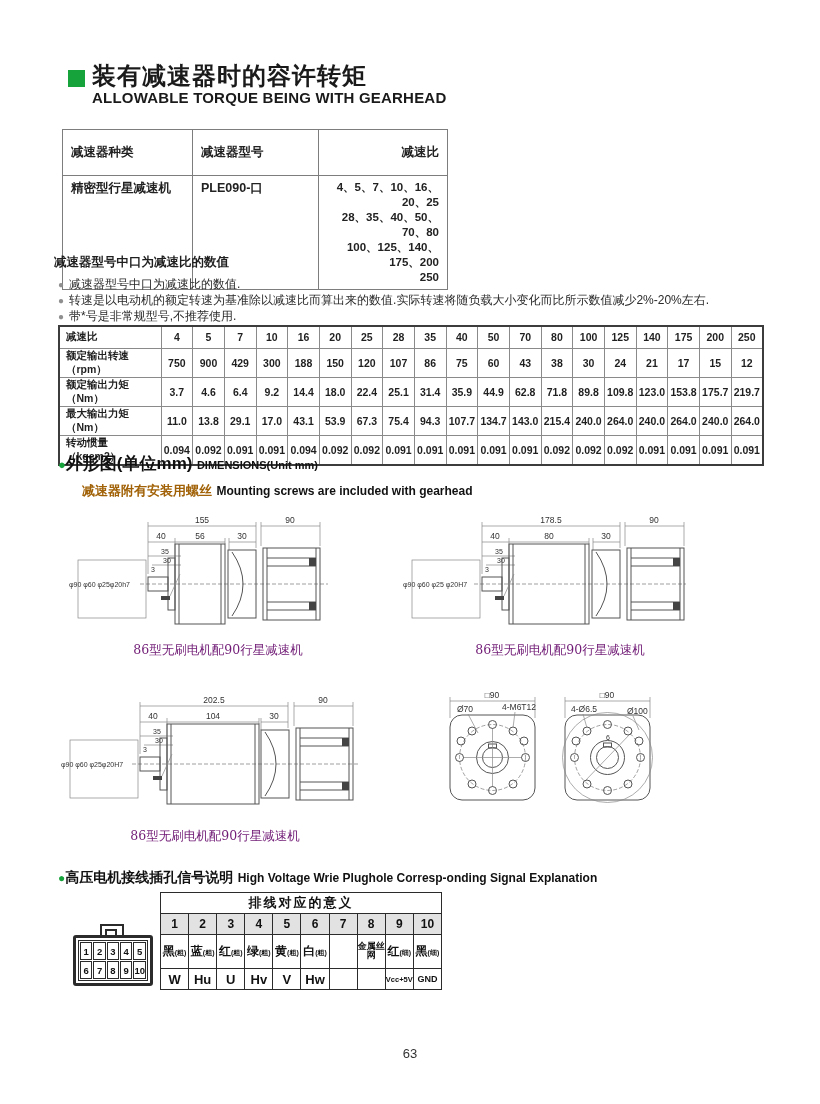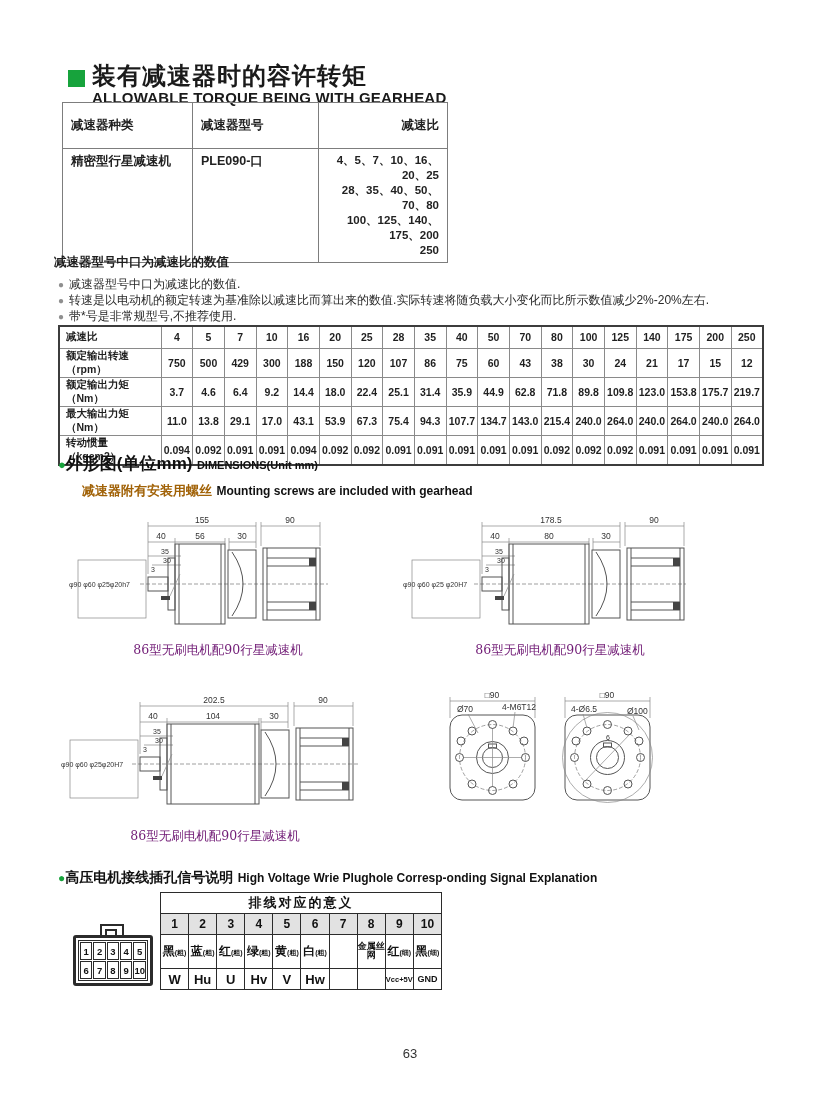--- a/index.html
+++ b/index.html
@@ -74,21 +74,21 @@
 </style>
 </head>
 <body>
 
 <div id="page">
 
   <div class="abs title-sq" style="left:68px; top:70px;"></div>
   <div class="abs title-cn" style="left:92px; top:60px;">装有减速器时的容许转矩</div>
   <div class="abs title-en" style="left:92px; top:89px;">ALLOWABLE TORQUE BEING WITH GEARHEAD</div>
 
-  <table class="gbx abs" style="left:62px; top:102px;">
+  <table class="gbx abs" style="left:62px; top:129px;">
     <colgroup>
         <col style="width:130px">
         <col style="width:126px">
         <col style="width:129px">
       </colgroup>
     <tbody>
         <tr>
       <td class="hd">减速器种类</td>
       <td class="hd">减速器型号</td>
       <td class="hd r">减速比</td>
@@ -131,21 +131,21 @@
           <td>100</td>
           <td>125</td>
           <td>140</td>
           <td>175</td>
           <td>200</td>
           <td>250</td>
         </tr>
         <tr>
           <td class="rowhead">额定输出转速（rpm）</td>
           <td>750</td>
-          <td>500</td>
+          <td>900</td>
           <td>429</td>
           <td>300</td>
           <td>188</td>
           <td>150</td>
           <td>120</td>
           <td>107</td>
           <td>86</td>
           <td>75</td>
           <td>60</td>
           <td>43</td>

